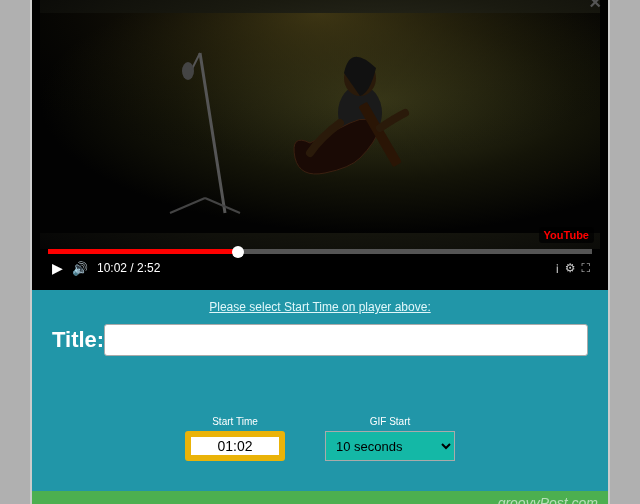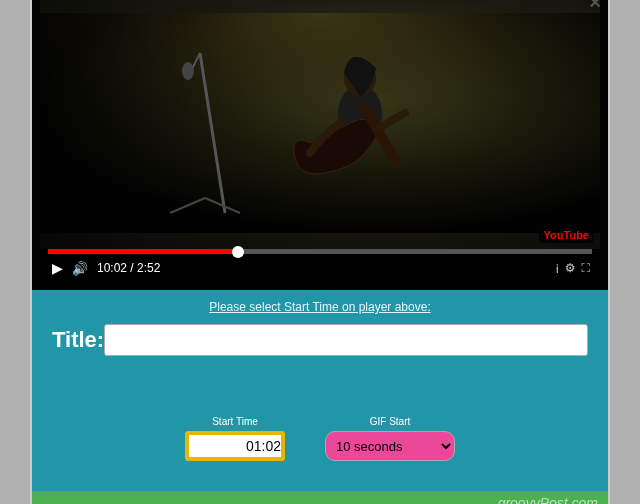--- a/index.html
+++ b/index.html
@@ -190,35 +190,35 @@
     }
     .field-label {
       font-size: 10px;
       color: #fff;
       font-weight: normal;
       margin-top: 32px;
     }
     .field-input {
       width: 100px;
       height: 30px;
-      border: 4px solid #eab308;
+      border: 6px solid #eab308;
       border-radius: 3px;
-      text-align: right;
+      text-align: center;
       font-size: 14px;
       background: #fff;
       outline: none;
     }
     .field-select {
       width: 130px;
       height: 30px;
       border: 1px solid #aaa;
-      border-radius: 10px;
+      border-radius: 0;
       padding: 2px 6px;
       font-size: 13px;
-      background: #ec4899;
+      background: #14b8a6;
       outline: none;
       cursor: pointer;
     }
     
     .create-section {
       background: #4caf50;
       padding: 12px;
       display: flex;
       justify-content: center;
     }

